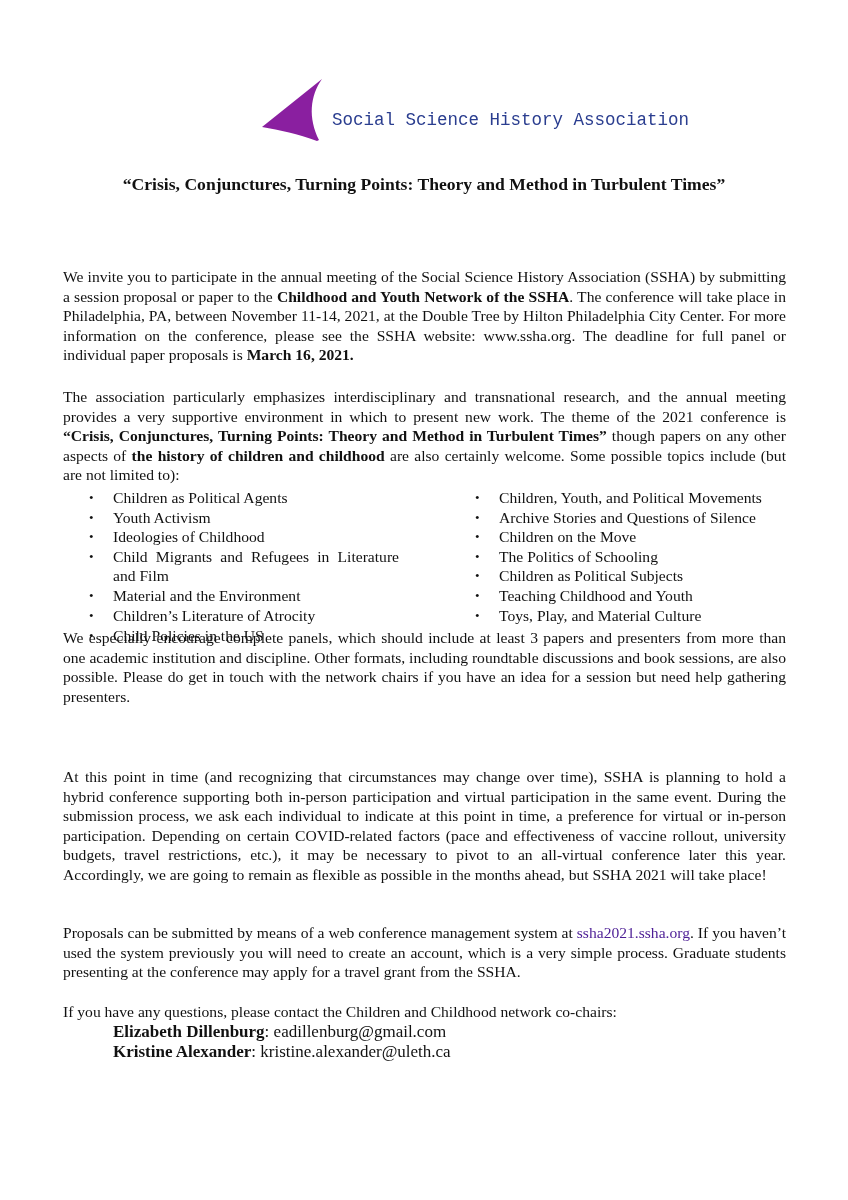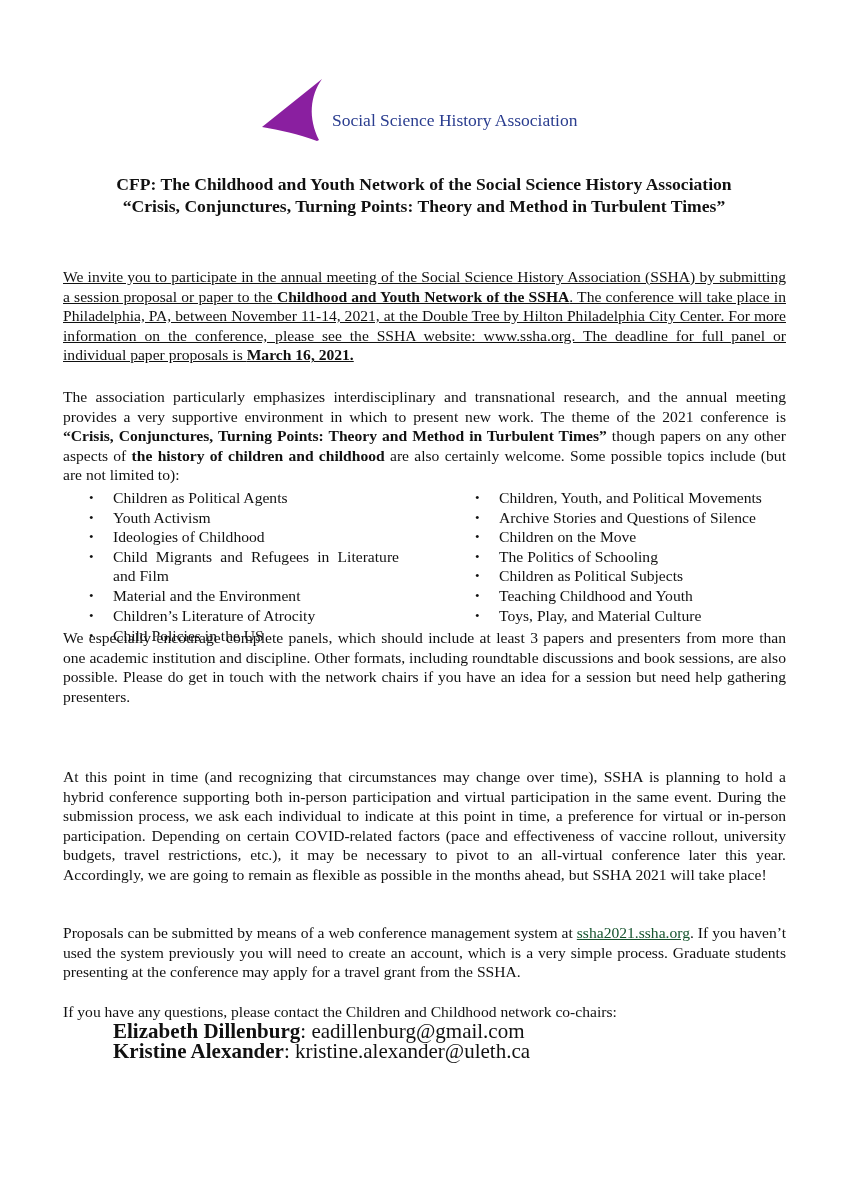--- a/index.html
+++ b/index.html
@@ -24,21 +24,21 @@
     }
     .logo svg {
       position: absolute;
       left: 0;
       top: 0;
     }
     .logo-text {
       position: absolute;
       left: 74px;
       top: 34px;
-      font-family: Liberation Serif, serif;
+      font-family: Liberation Mono, monospace;
       font-size: 17.5px;
       color: #2a3d8f;
       white-space: nowrap;
       letter-spacing: 0px;
     }
     .title-block {
       position: absolute;
       left: 40px;
       width: 768px;
       top: 173px;
@@ -51,37 +51,36 @@
     .para {
       position: absolute;
       left: 63px;
       width: 723px;
       font-size: 15.6px;
       line-height: 19.6px;
       text-align: justify;
       text-align-last: left;
     }
     .para b { font-weight: bold; }
-    .p1 { top: 267px; text-decoration: underline; }
+    .p1 { top: 267px; }
     .p2 { top: 387px; }
     .p3 { top: 628px; }
     .p4 { top: 767px; }
     .p5 { top: 923px; }
     .p6 { top: 1002px; }
     .contacts {
       position: absolute;
       left: 113px;
       top: 1022px;
-      font-size: 21px;
+      font-size: 17px;
       line-height: 19.6px;
     }
     .contacts div { white-space: nowrap; }
     a.link {
-      color: #14532d;
-      text-decoration: underline;
+      color: #4c1d95;
     }
     .topics {
       position: absolute;
       top: 488px;
       font-size: 15.6px;
       line-height: 19.6px;
       list-style: none;
       margin: 0;
       padding: 0;
     }
@@ -106,21 +105,20 @@
 <body>
 
 <div class="logo">
   <svg width="70" height="70" viewBox="0 0 70 70">
     <path d="M64 3 C 52 20, 50 42, 61 64 L 59 65 C 40 58, 22 54, 4 51 Z" fill="#8a1fa0"></path>
   </svg>
   <span class="logo-text">Social Science History Association</span>
 </div>
 
 <div class="title-block">
-  <div>CFP:  The Childhood and Youth Network of the Social Science History Association</div>
   <div>“Crisis, Conjunctures, Turning Points: Theory and Method in Turbulent Times”</div>
 </div>
 
 <div class="para p1"><span>We invite you to participate in the annual meeting of the Social Science History Association (SSHA) by submitting a session proposal or paper to the </span><b>Childhood and Youth Network of the SSHA</b><span>. The conference will take place in Philadelphia, PA, between November 11-14, 2021, at the Double Tree by Hilton Philadelphia City Center. For more information on the conference, please see the SSHA website: www.ssha.org. The deadline for full panel or individual paper proposals is </span><b>March 16, 2021.</b></div>
 
 <div class="para p2"><span>The association particularly emphasizes interdisciplinary and transnational research, and the annual meeting provides a very supportive environment in which to present new work. The theme of the 2021 conference is </span><b>“Crisis, Conjunctures, Turning Points: Theory and Method in Turbulent Times”</b><span> though papers on any other aspects of </span><b>the history of children and childhood</b><span> are also certainly welcome. Some possible topics include (but are not limited to):</span></div>
 
 <ul class="topics left">
   <li>
       <span class="bullet">•</span>

